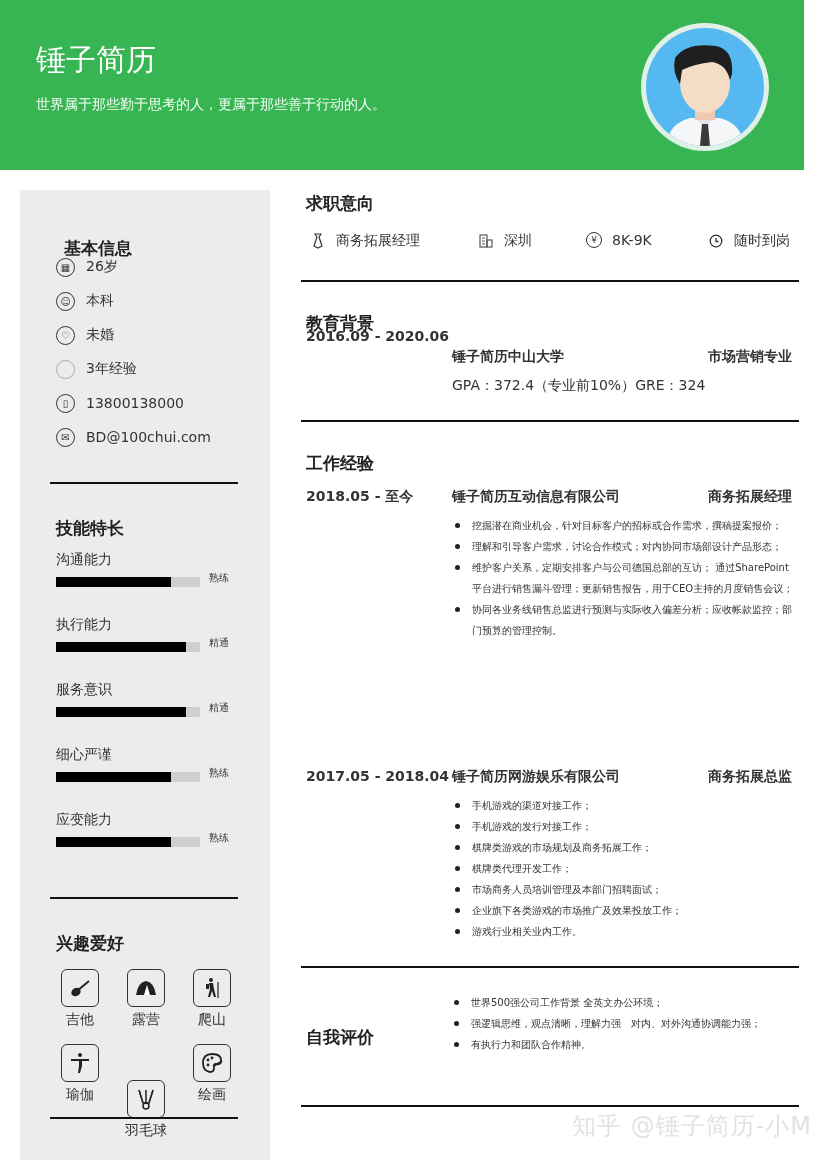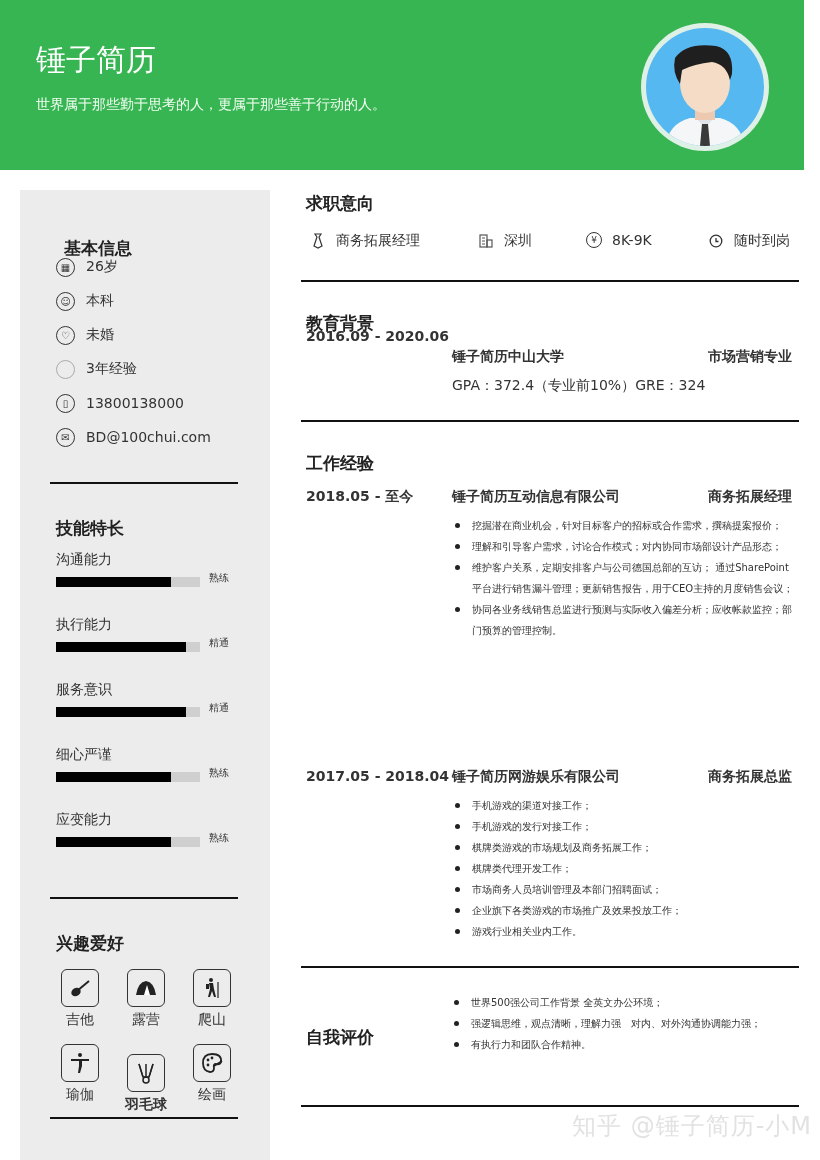--- a/index.html
+++ b/index.html
@@ -169,21 +169,21 @@
   <div class="hobby" style="left:35px; top:854px;">
     <div class="box">
       <svg width="24" height="24" viewBox="0 0 24 24">
           <circle cx="12" cy="4" r="2" fill="#222"></circle>
           <rect x="3" y="8" width="18" height="2" fill="#222"></rect>
           <path d="M11 9 L14 9 L14 15 L12 22 L10 22 L11 15 Z" fill="#222"></path>
         </svg>
     </div>
     <div class="label">瑜伽</div>
   </div>
-  <div class="hobby" style="left:101px; top:864px;font-weight:bold;">
+  <div class="hobby" style="left:101px; top:890px;">
     <div class="box">
       <svg width="24" height="24" viewBox="0 0 24 24">
           <path d="M5 3 L9 16 M12 3 L12 16 M19 3 L15 16" stroke="#222" stroke-width="1.5" fill="none"></path>
           <path d="M5 3 L9 16 L15 16 L19 3" stroke="#222" stroke-width="1.3" fill="none"></path>
           <circle cx="12" cy="19" r="3" fill="none" stroke="#222" stroke-width="1.5"></circle>
         </svg>
     </div>
     <div class="label">羽毛球</div>
   </div>
   <div class="hobby" style="left:167px; top:854px;">

